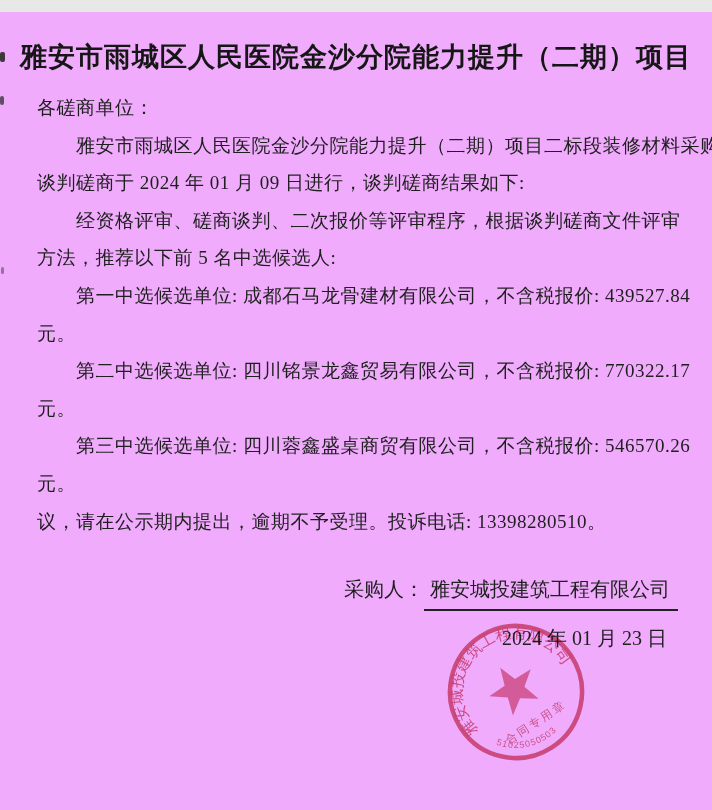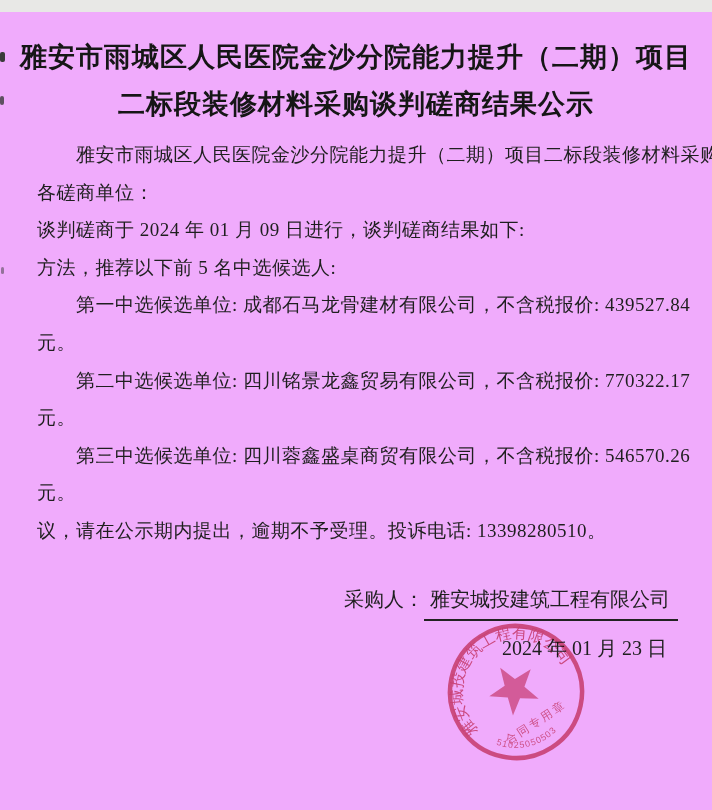--- a/index.html
+++ b/index.html
@@ -63,27 +63,27 @@
   .speck2{left:0;top:84px;width:4px;height:9px;opacity:.8;}
   .speck3{left:1px;top:255px;width:3px;height:7px;opacity:.5;}
 </style>
 </head>
 <body>
 
 <div class="page">
 
   <div class="title">
     <div>雅安市雨城区人民医院金沙分院能力提升（二期）项目</div>
-    <div>二标段装修材料采购谈判磋商结果公示</div>
   </div>
 
   <div class="content">
+    <div class="line">各磋商单位：</div>
     <div class="line indent">雅安市雨城区人民医院金沙分院能力提升（二期）项目二标段装修材料采购</div>
-    <div class="line">各磋商单位：</div>
     <div class="line">谈判磋商于 2024 年 01 月 09 日进行，谈判磋商结果如下:</div>
+    <div class="line indent">经资格评审、磋商谈判、二次报价等评审程序，根据谈判磋商文件评审</div>
     <div class="line">方法，推荐以下前 5 名中选候选人:</div>
     <div class="line indent">第一中选候选单位: 成都石马龙骨建材有限公司，不含税报价: 439527.84</div>
     <div class="line">元。</div>
     <div class="line indent">第二中选候选单位: 四川铭景龙鑫贸易有限公司，不含税报价: 770322.17</div>
     <div class="line">元。</div>
     <div class="line indent">第三中选候选单位: 四川蓉鑫盛桌商贸有限公司，不含税报价: 546570.26</div>
     <div class="line">元。</div>
     <div class="line">议，请在公示期内提出，逾期不予受理。投诉电话: 13398280510。</div>
   </div>
 

